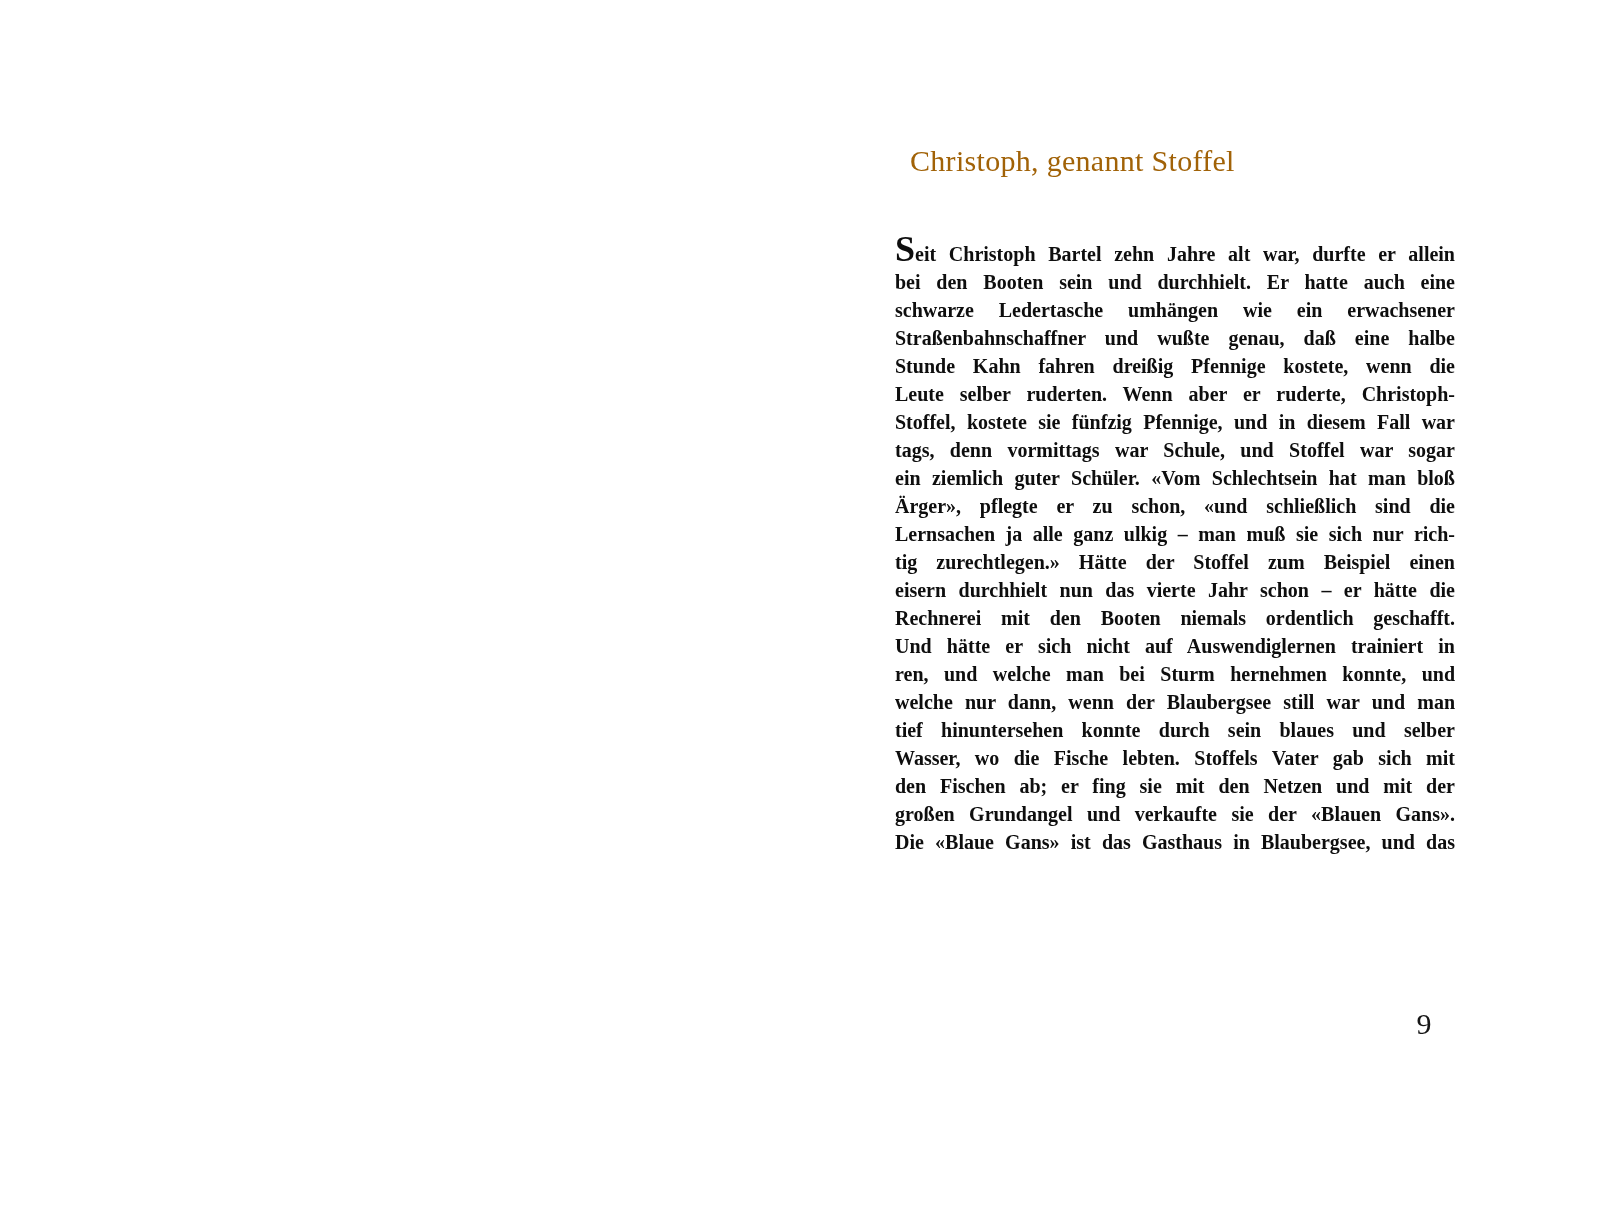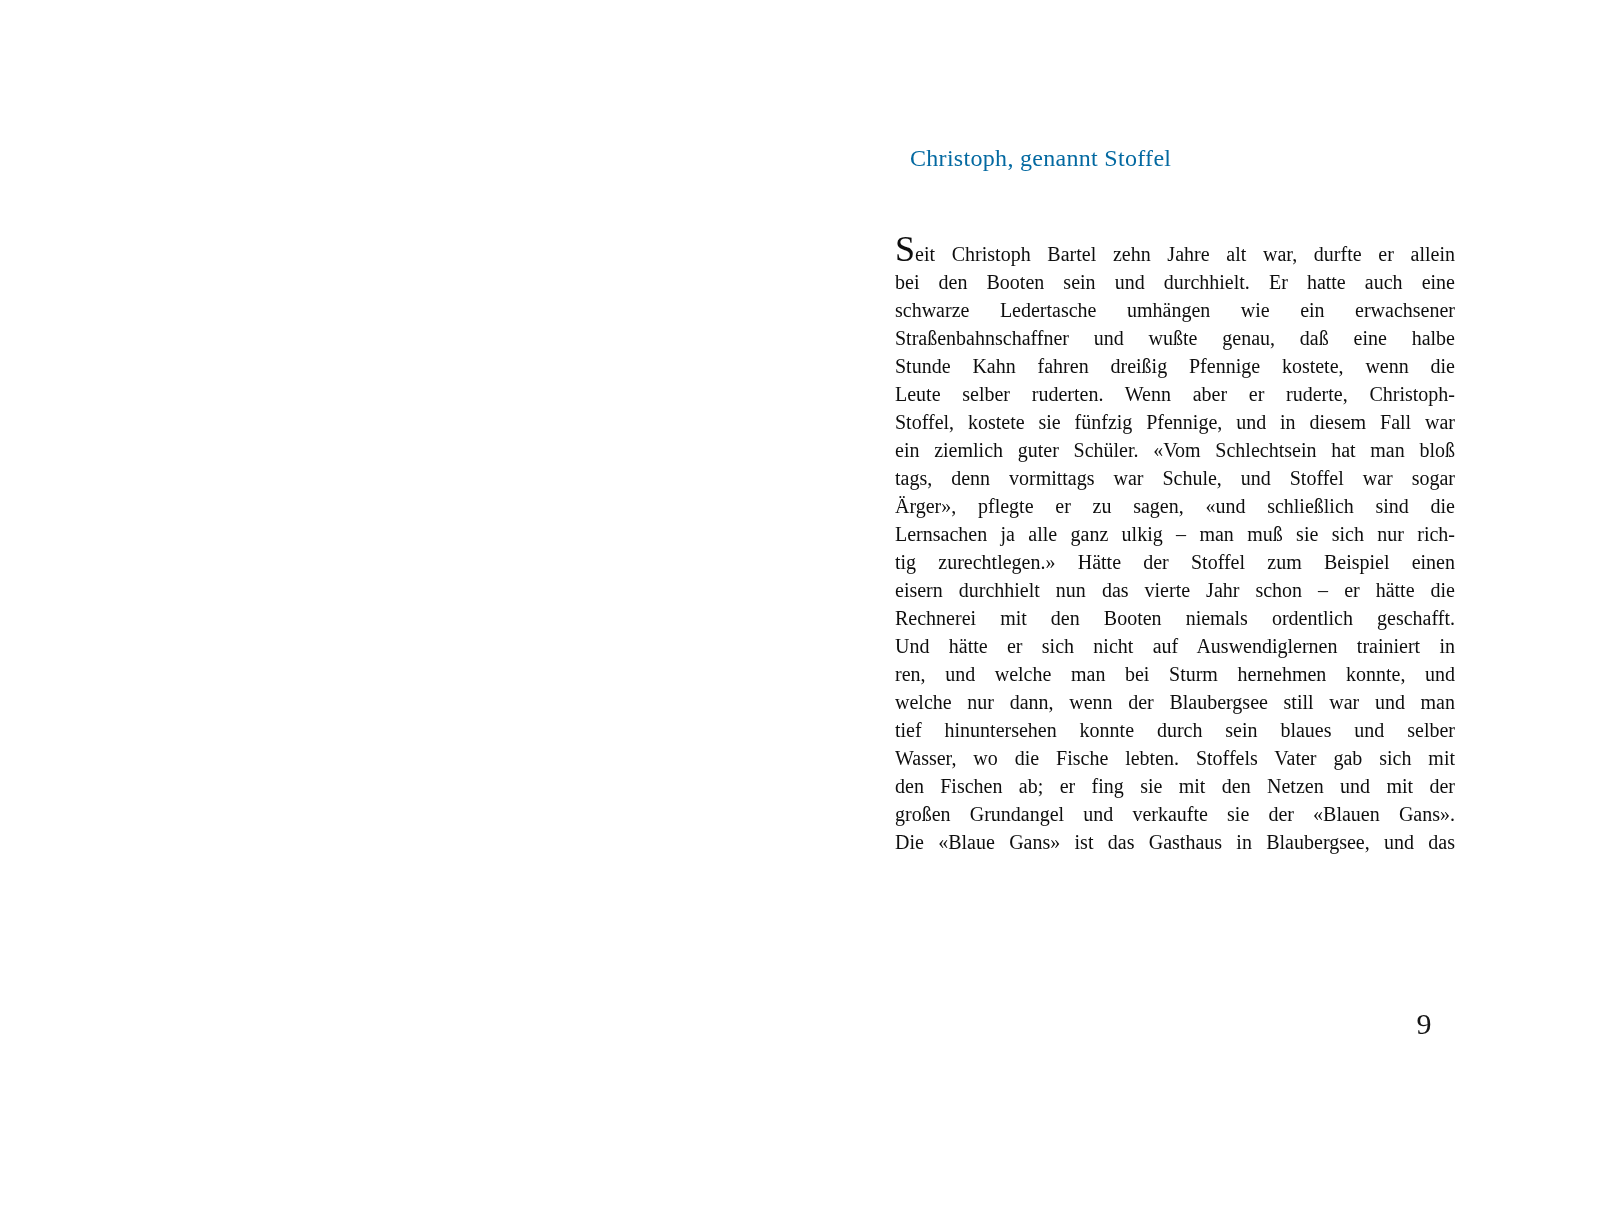--- a/index.html
+++ b/index.html
@@ -18,41 +18,42 @@
     position: relative;
     width: 1600px;
     height: 1228px;
     background: #ffffff;
   }
   .chapter-title {
     position: absolute;
     left: 910px;
     top: 146px;
     margin: 0;
-    font-size: 24px;
+    font-size: 30px;
     font-weight: 400;
     line-height: 1;
     letter-spacing: 0.3px;
     white-space: nowrap;
-    color: #0369a1;
+    color: #a16207;
   }
   .paragraph {
     position: absolute;
     left: 895px;
     top: 240px;
     width: 560px;
     font-size: 20px;
     line-height: 28px;
     color: #0e0e0e;
   }
   .line {
     text-align: justify;
     text-align-last: justify;
     height: 28px;
     overflow: visible;
+    font-weight: bold;
   }
   .drop-cap {
     font-size: 36px;
     line-height: 0;
   }
   .folio {
     position: absolute;
     left: 1400px;
     top: 1009px;
     width: 48px;
@@ -71,23 +72,23 @@
   <h1 class="chapter-title">Christoph, genannt Stoffel</h1>
 
   <div class="paragraph">
     <div class="line"><span class="drop-cap">S</span><span>eit Christoph Bartel zehn Jahre alt war, durfte er allein</span></div>
     <div class="line">bei den Booten sein und durchhielt. Er hatte auch eine</div>
     <div class="line">schwarze Ledertasche umhängen wie ein erwachsener</div>
     <div class="line">Straßenbahnschaffner und wußte genau, daß eine halbe</div>
     <div class="line">Stunde Kahn fahren dreißig Pfennige kostete, wenn die</div>
     <div class="line">Leute selber ruderten. Wenn aber er ruderte, Christoph-</div>
     <div class="line">Stoffel, kostete sie fünfzig Pfennige, und in diesem Fall war</div>
+    <div class="line">tags, denn vormittags war Schule, und Stoffel war sogar</div>
     <div class="line">ein ziemlich guter Schüler. «Vom Schlechtsein hat man bloß</div>
-    <div class="line">tags, denn vormittags war Schule, und Stoffel war sogar</div>
-    <div class="line">Ärger», pflegte er zu sagen, «und schließlich sind die</div>
+    <div class="line">Ärger», pflegte er zu schon, «und schließlich sind die</div>
     <div class="line">Lernsachen ja alle ganz ulkig – man muß sie sich nur rich-</div>
     <div class="line">tig zurechtlegen.» Hätte der Stoffel zum Beispiel einen</div>
     <div class="line">eisern durchhielt nun das vierte Jahr schon – er hätte die</div>
     <div class="line">Rechnerei mit den Booten niemals ordentlich geschafft.</div>
     <div class="line">Und hätte er sich nicht auf Auswendiglernen trainiert in</div>
     <div class="line">ren, und welche man bei Sturm hernehmen konnte, und</div>
     <div class="line">welche nur dann, wenn der Blaubergsee still war und man</div>
     <div class="line">tief hinuntersehen konnte durch sein blaues und selber</div>
     <div class="line">Wasser, wo die Fische lebten. Stoffels Vater gab sich mit</div>
     <div class="line">den Fischen ab; er fing sie mit den Netzen und mit der</div>

